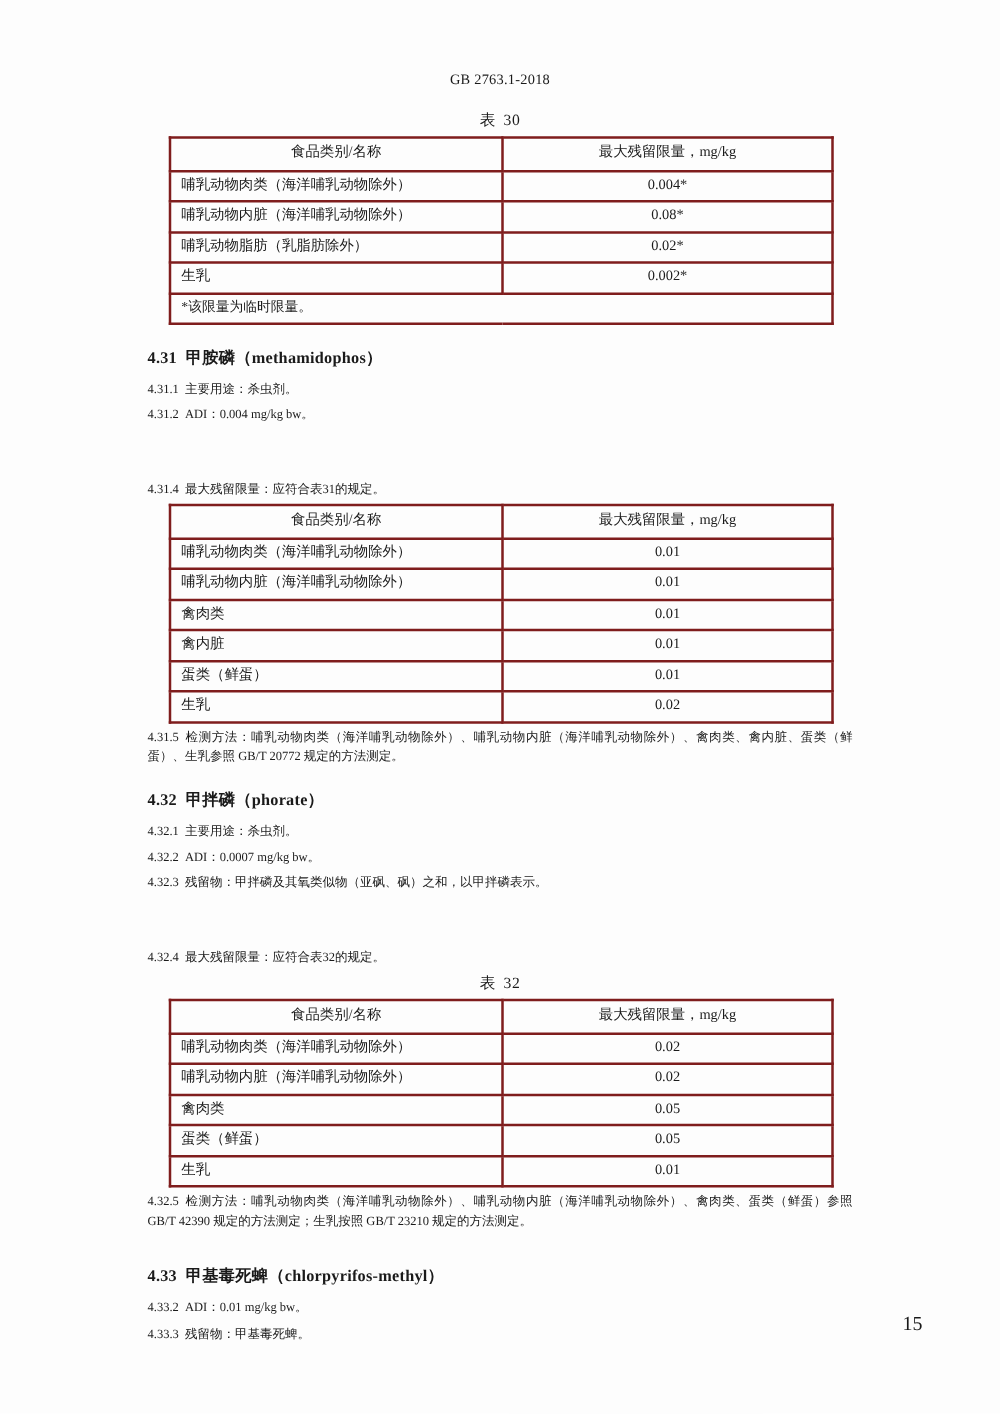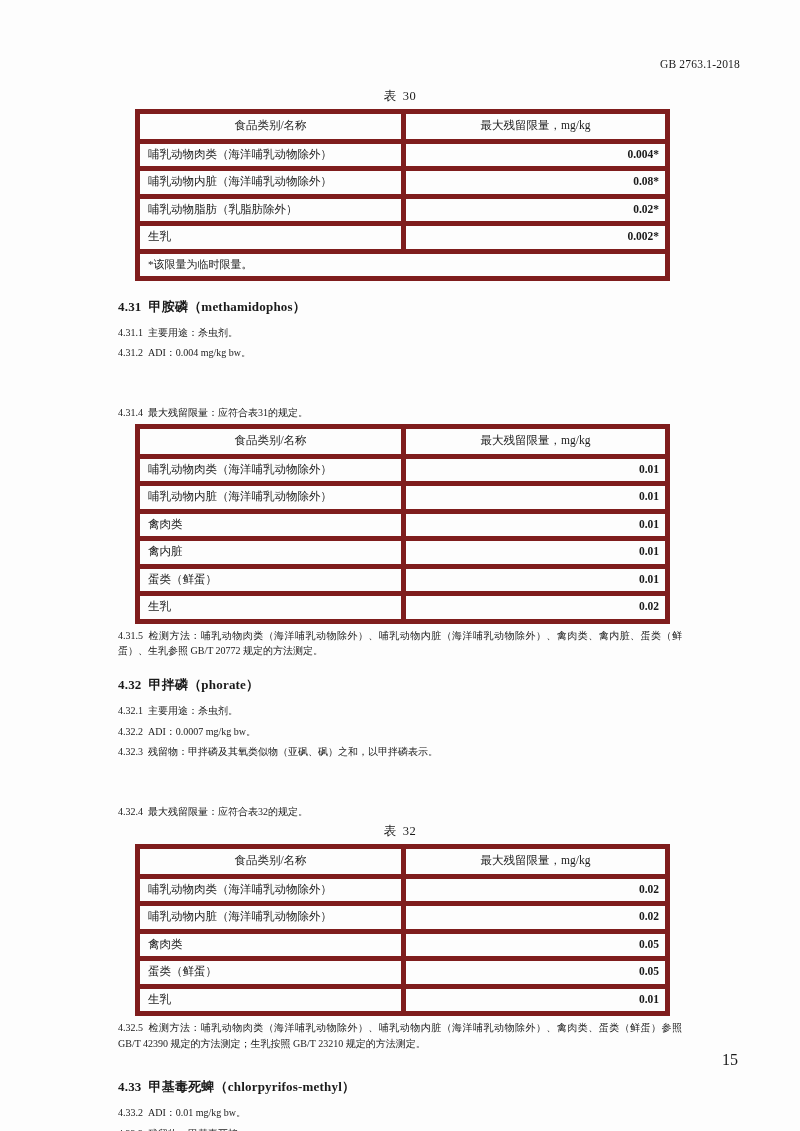--- a/index.html
+++ b/index.html
@@ -19,21 +19,21 @@
     box-sizing: border-box;
   }
 
   
   .page-header {
     position: absolute;
     top: 58px;
     left: 60px;
     right: 60px;
     height: 22px;
-    text-align: right;
+    text-align: center;
     font-size: 11.5px;
     letter-spacing: 0.2px;
     color: #1a1a1a;
   }
 
   
   .content {
     position: absolute;
     top: 88px;
     left: 118px;
@@ -51,38 +51,37 @@
   .table-caption .cap-num { margin-left: 6px; }
 
   table.limits {
     border-collapse: collapse;
     width: 530px;
     margin: 0 0 0 17px;
     table-layout: fixed;
     font-size: 11.5px;
   }
   table.limits td, table.limits th {
-    border: 5px solid #7f1d1d;
+    border: 2px solid #7f1d1d;
     padding: 3px 6px 4px 6px;
     font-weight: normal;
     line-height: 1.35;
     height: 15px;
     color: #1a1a1a;
   }
   table.limits thead th {
     text-align: center;
     padding: 4px 6px 5px 6px;
   }
   table.limits td.cat {
     text-align: left;
     padding-left: 8px;
   }
   table.limits td.val {
-    text-align: right;
-    font-weight: bold;
+    text-align: center;
   }
   table.limits tr.footnote td {
     text-align: left;
     padding-left: 8px;
     font-size: 11px;
   }
   col.c-cat { width: 266px; }
   col.c-val { width: 264px; }
 
   

